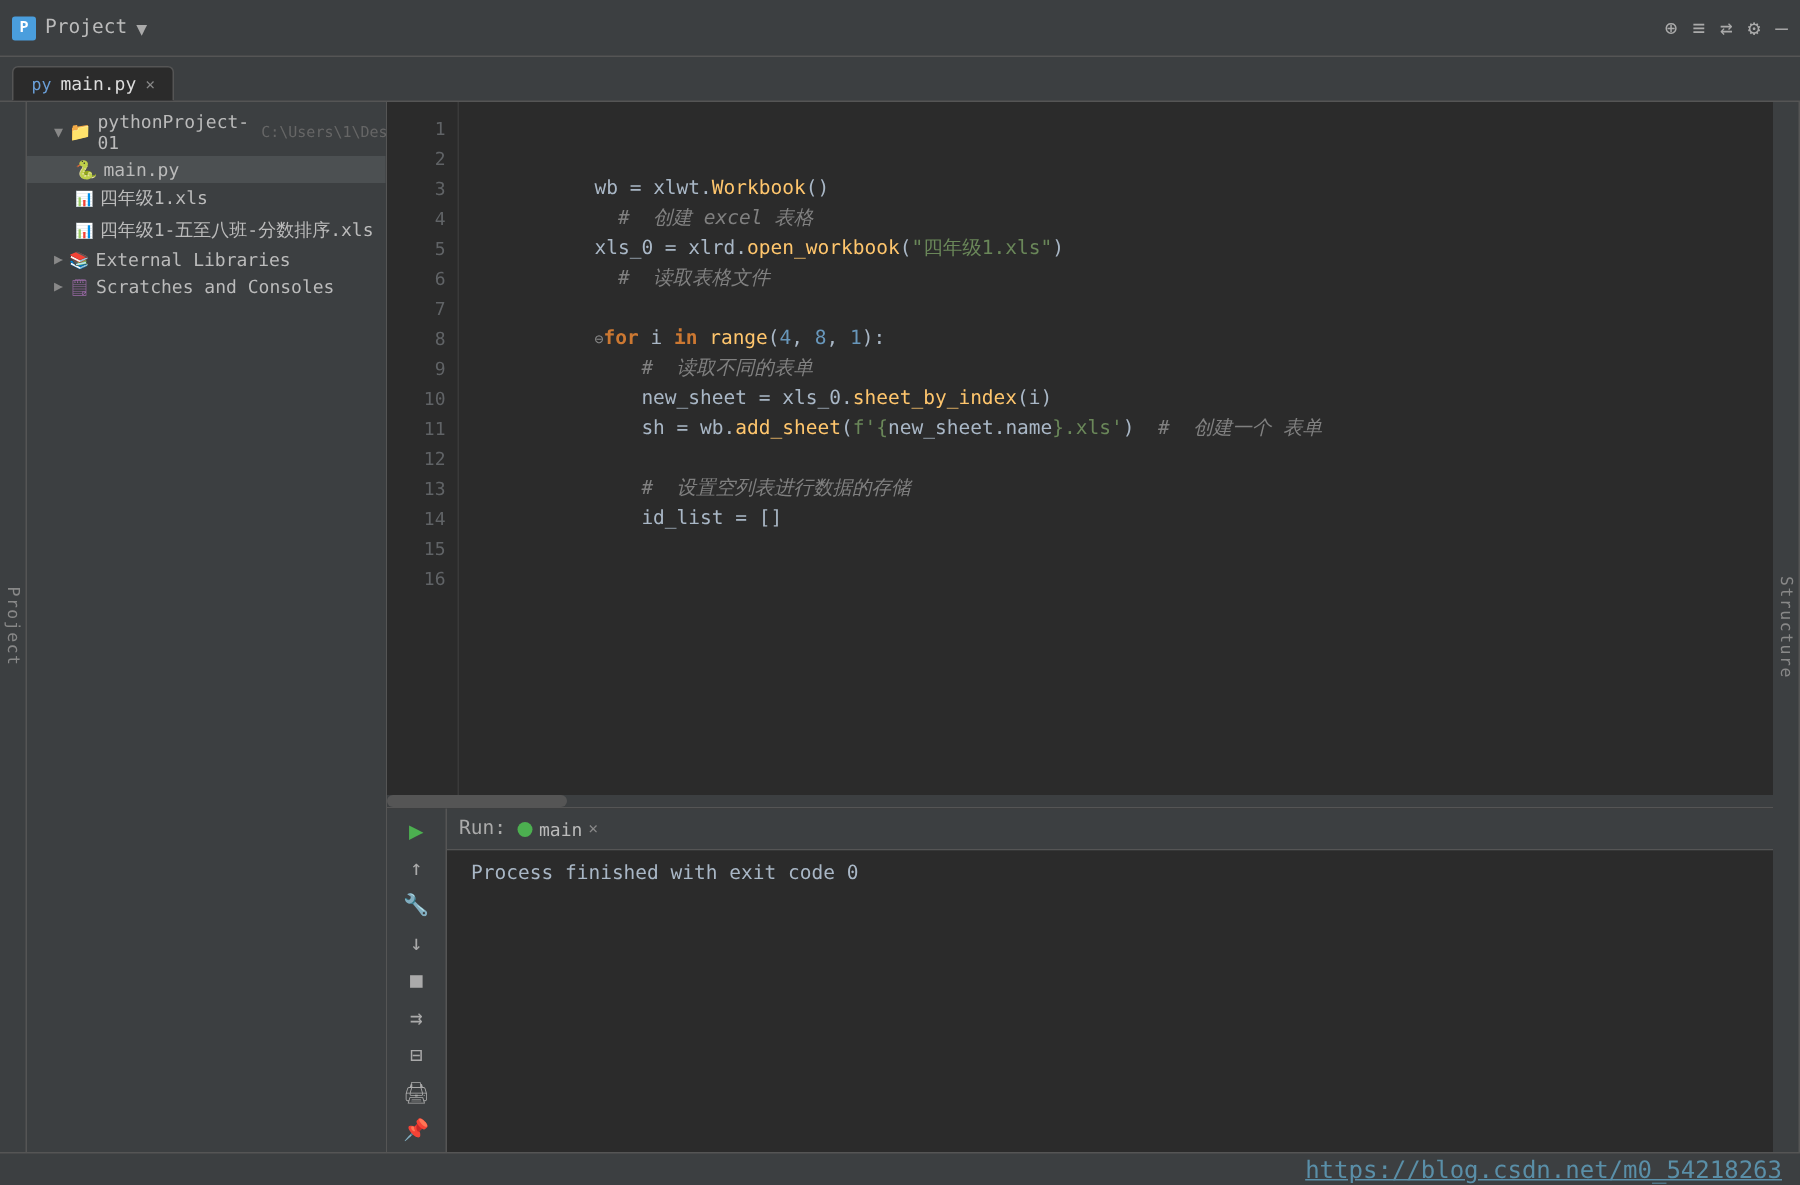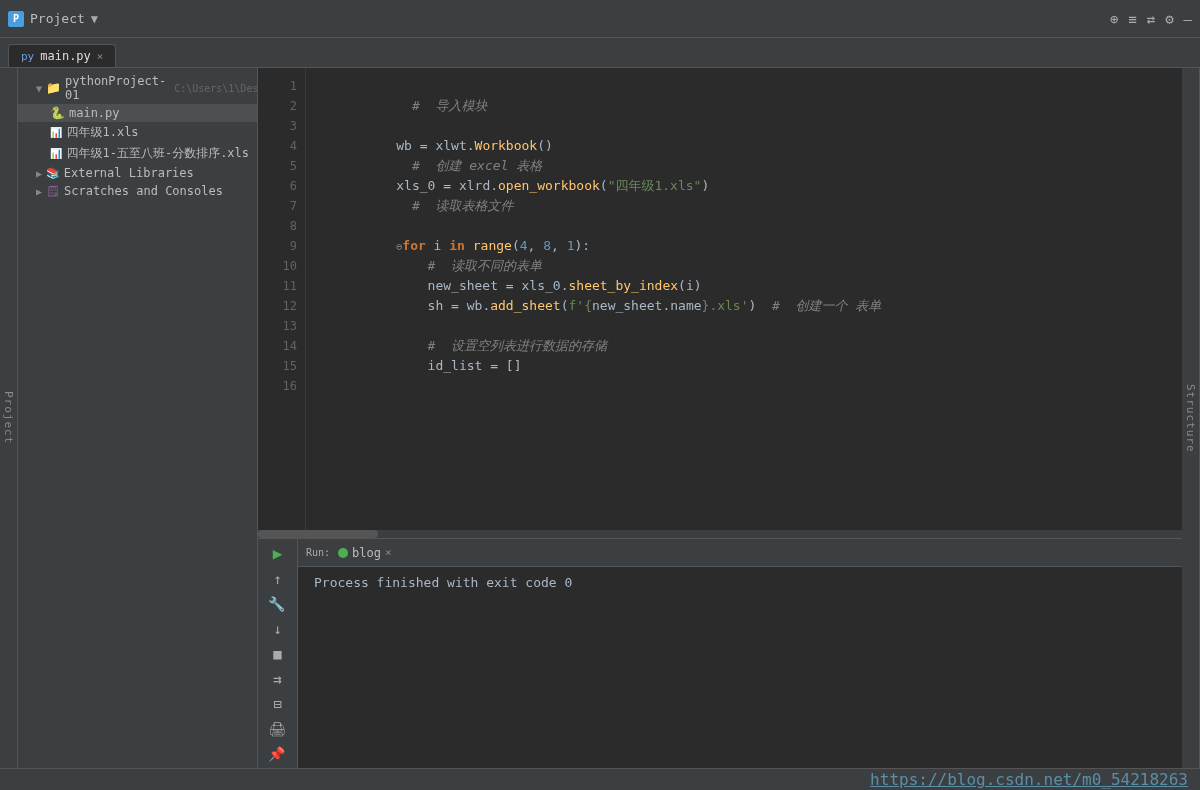--- a/index.html
+++ b/index.html
@@ -241,21 +241,21 @@
       background: #3c3f41;
       display: flex;
       align-items: center;
       padding: 0 8px;
       gap: 8px;
       border-bottom: 1px solid #555;
       flex-shrink: 0;
     }
     .run-label {
       color: #aaa;
-      font-size: 10px;
+      font-size: 13px;
     }
     .run-tab {
       display: flex;
       align-items: center;
       gap: 4px;
       color: #bbb;
       font-size: 12px;
       cursor: pointer;
     }
     .run-tab .close-x {
@@ -428,23 +428,20 @@
         <div class="line-num">13</div>
         <div class="line-num">14</div>
         <div class="line-num">15</div>
         <div class="line-num">16</div>
       </div>
 
       <div class="code-content">
 
 
 
-        <div class="code-line">
-          <span class="comment">  #  导入模块</span>
-        </div>
 
         <div class="code-line">&nbsp;</div>
 
         <div class="code-line">
           <span class="var">wb</span><span class="op"> = </span><span class="var">xlwt.</span><span class="func">Workbook</span><span class="op">()</span>
         </div>
 
         <div class="code-line">
           <span class="comment">  #  创建 excel 表格</span>
         </div>
@@ -505,21 +502,21 @@
         <div class="run-icon-btn">🖨</div>
         <div class="run-icon-btn">📌</div>
       </div>
 
       <div class="run-content">
 
         <div class="run-tab-bar">
           <span class="run-label">Run:</span>
           <div class="run-tab">
             <span class="run-dot"></span>
-            <span>blog</span>
+            <span>main</span>
             <span class="close-x">×</span>
           </div>
         </div>
 
         <div class="run-terminal">
           <div class="run-result">Process finished with exit code 0</div>
         </div>
 
       </div>
     </div>

